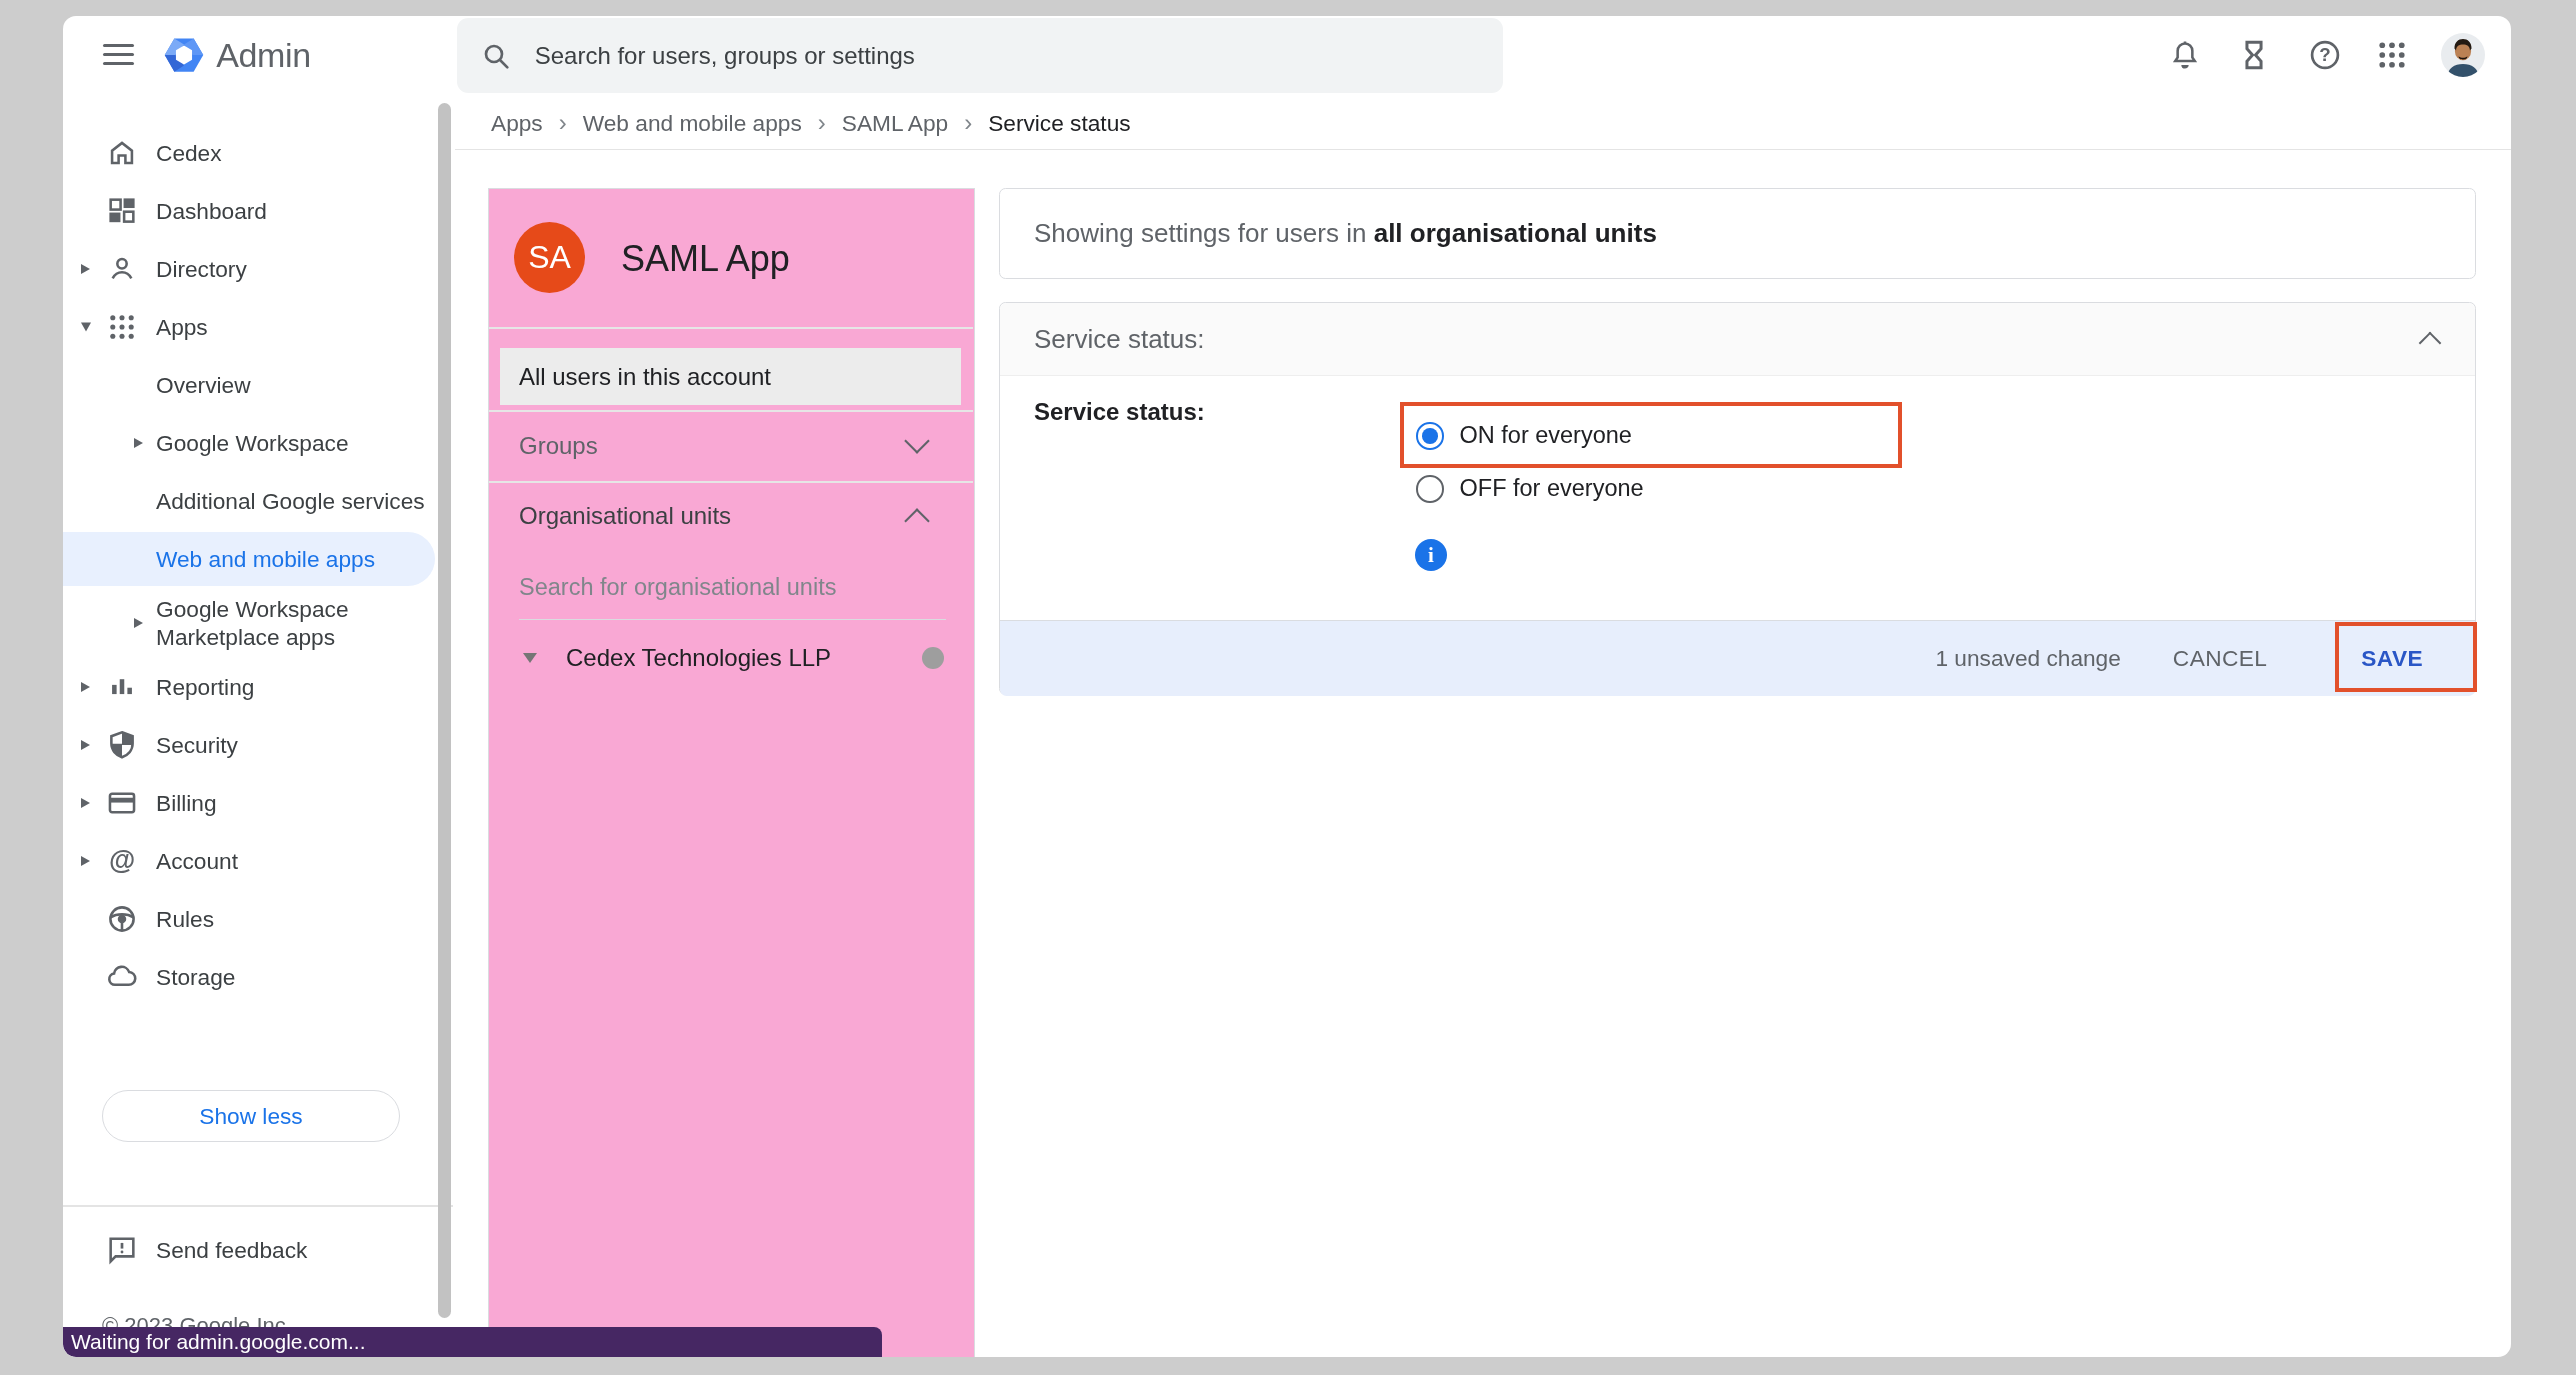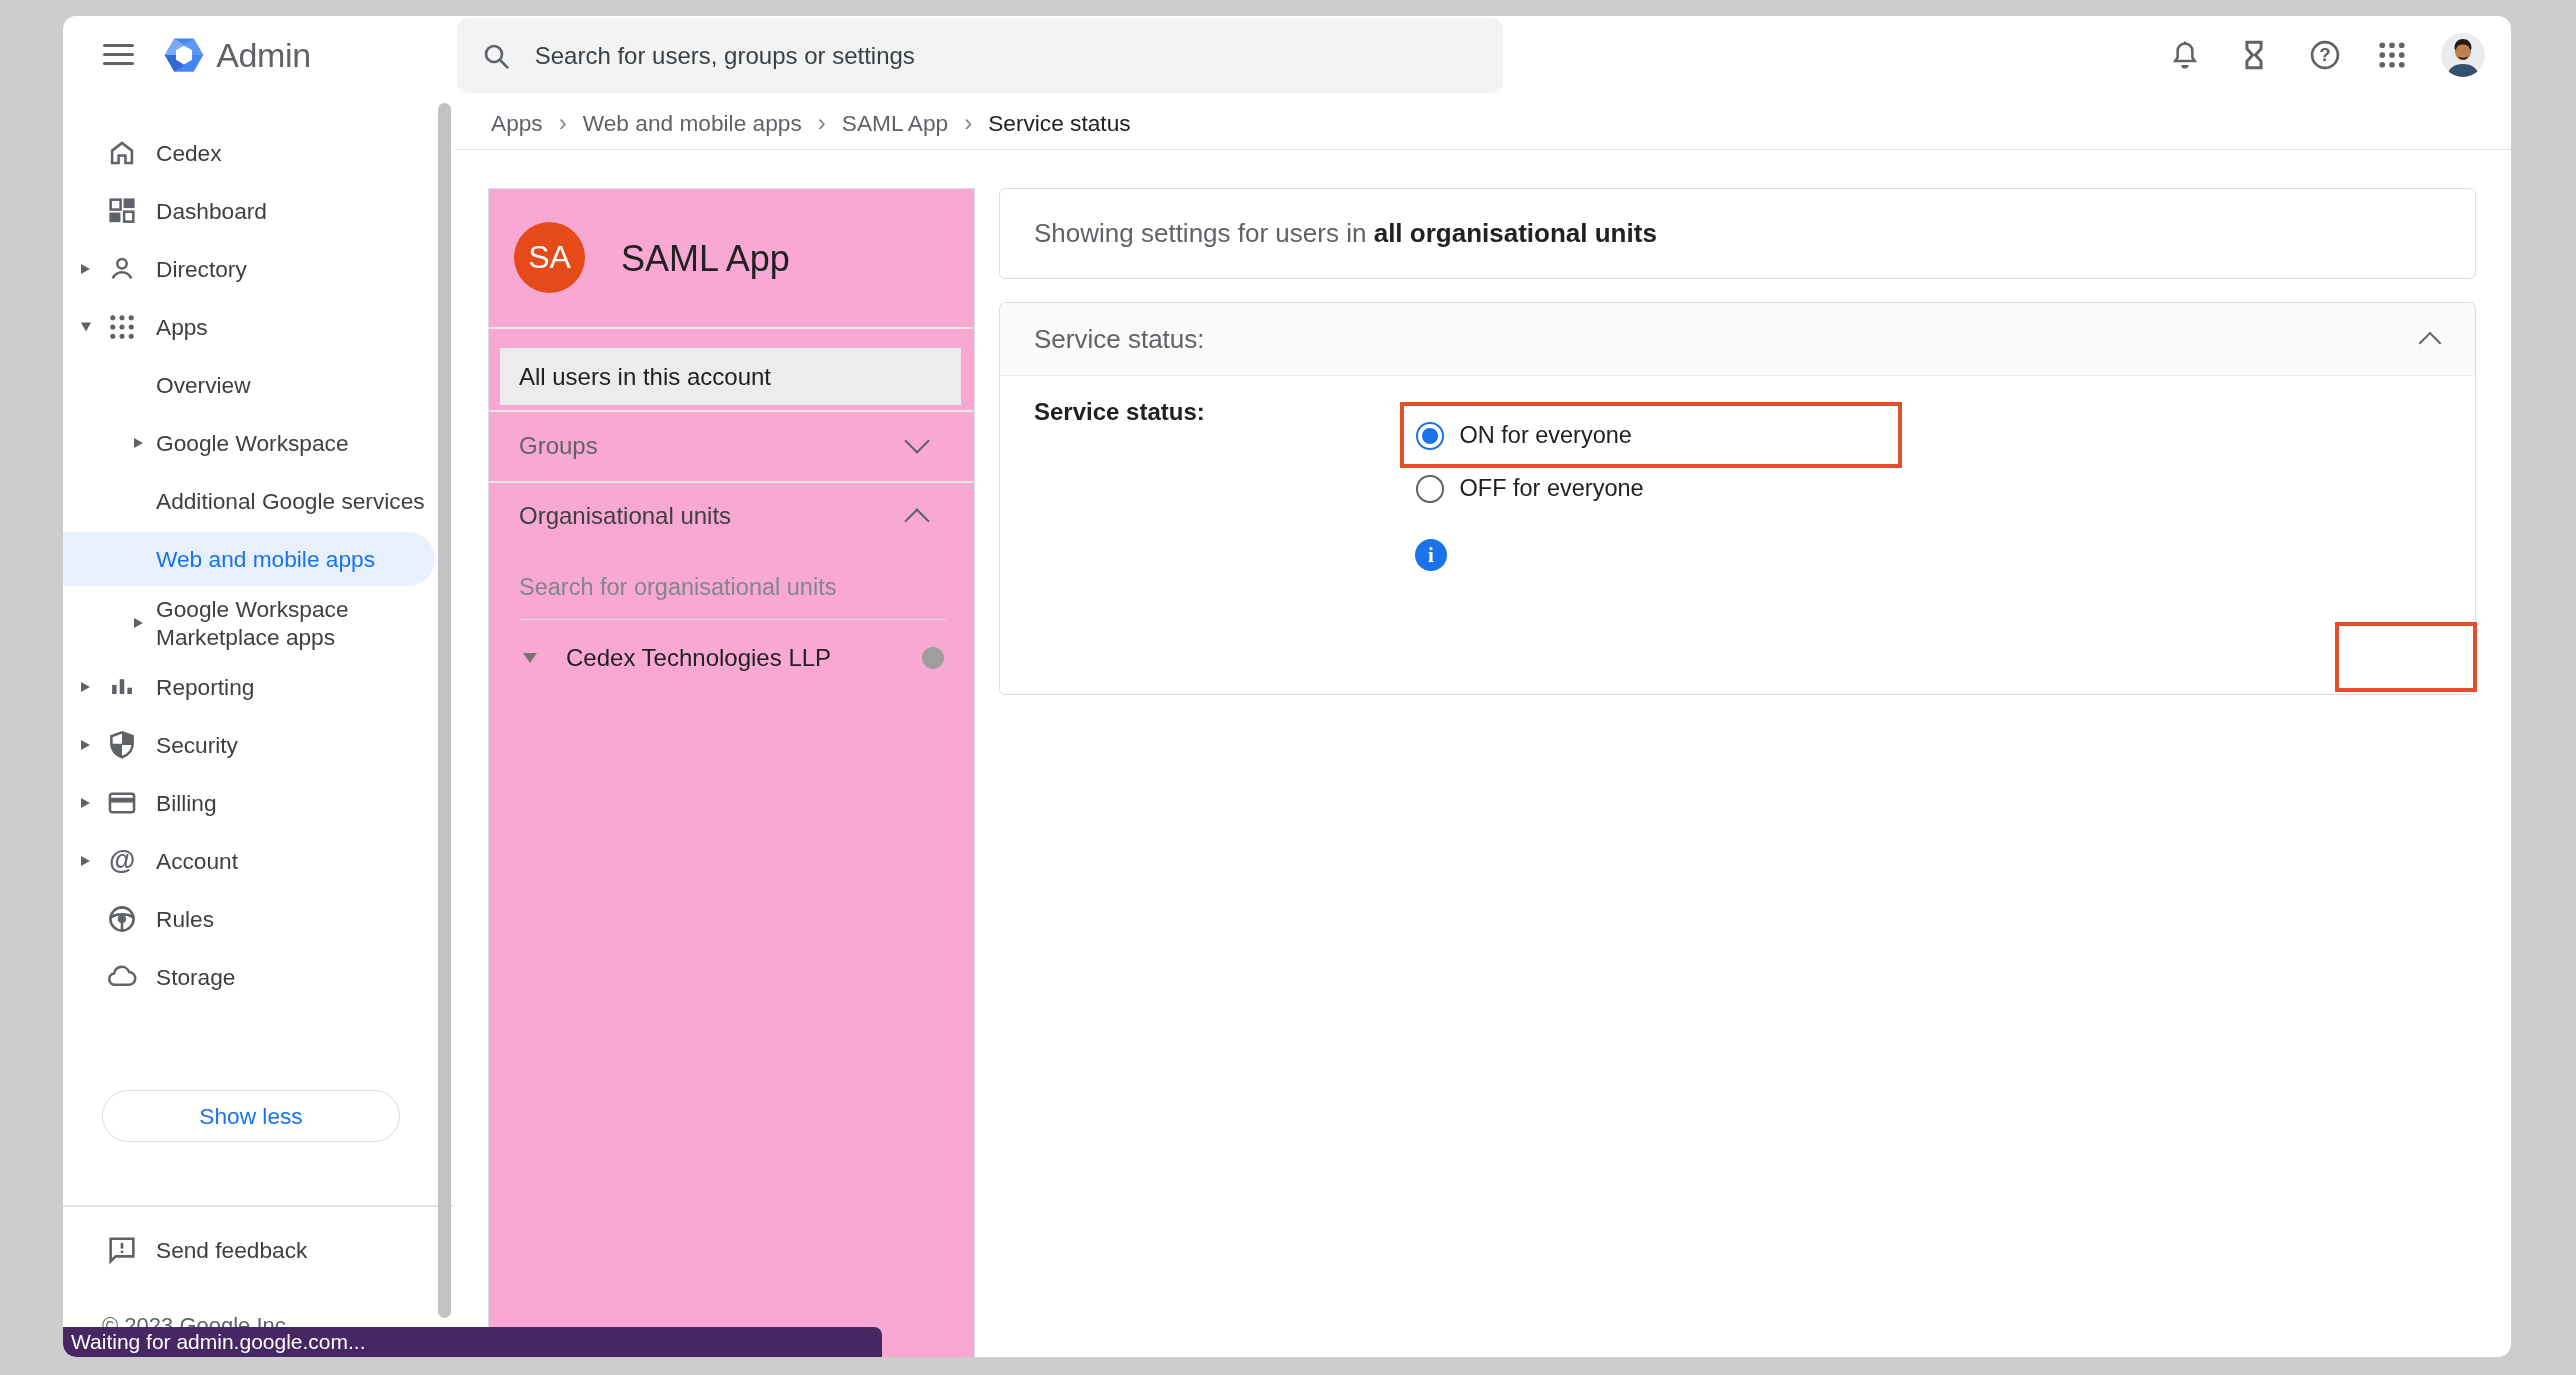--- a/index.html
+++ b/index.html
@@ -401,20 +401,25 @@
 
       <div class="radiorow" style="top:172px">
         <span class="radio"></span>
         <span class="rlabel">OFF for everyone</span>
       </div>
 
       <div class="inforow">
         <span class="info-i">i</span>
       </div>
 
+      <div class="sec-foot">
+        <span class="unsaved">1 unsaved change</span>
+        <span class="btn-cancel">CANCEL</span>
+        <span class="btn-save">SAVE</span>
+      </div>
       <div class="anno anno2"></div>
     </div>
 
     <div class="statusbar">
       <span>Waiting for admin.google.com...</span>
     </div>
 
   </div>
 </div>
 

